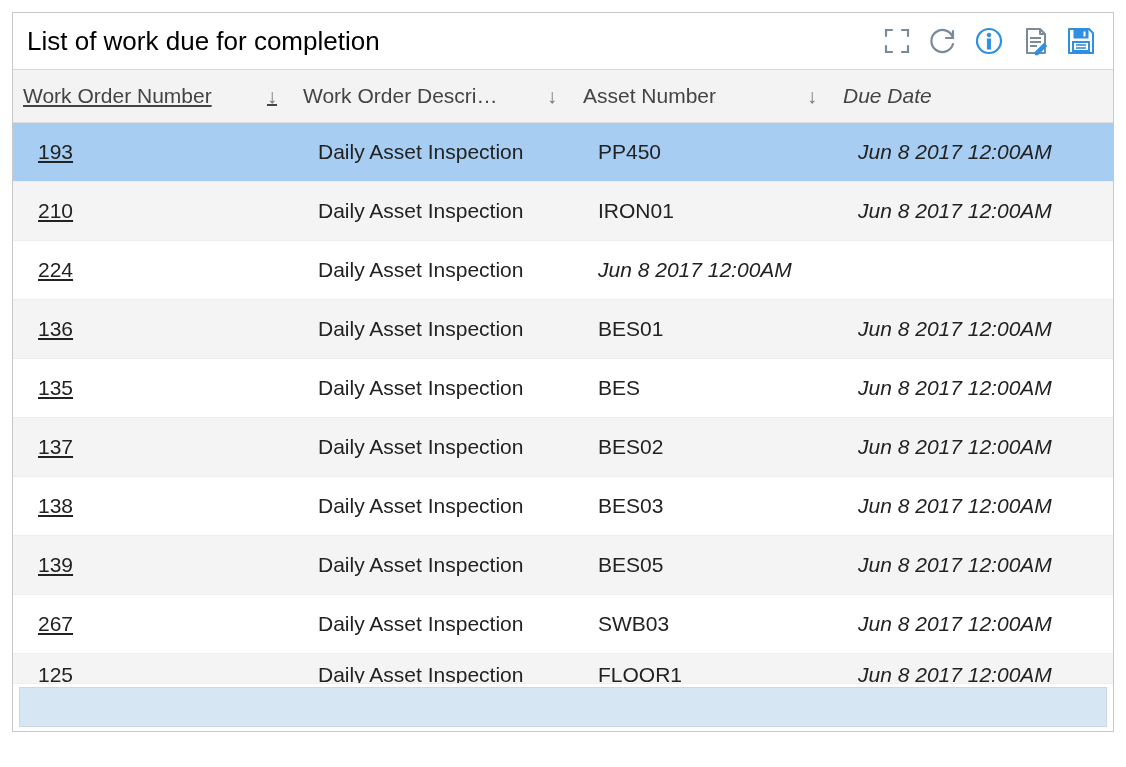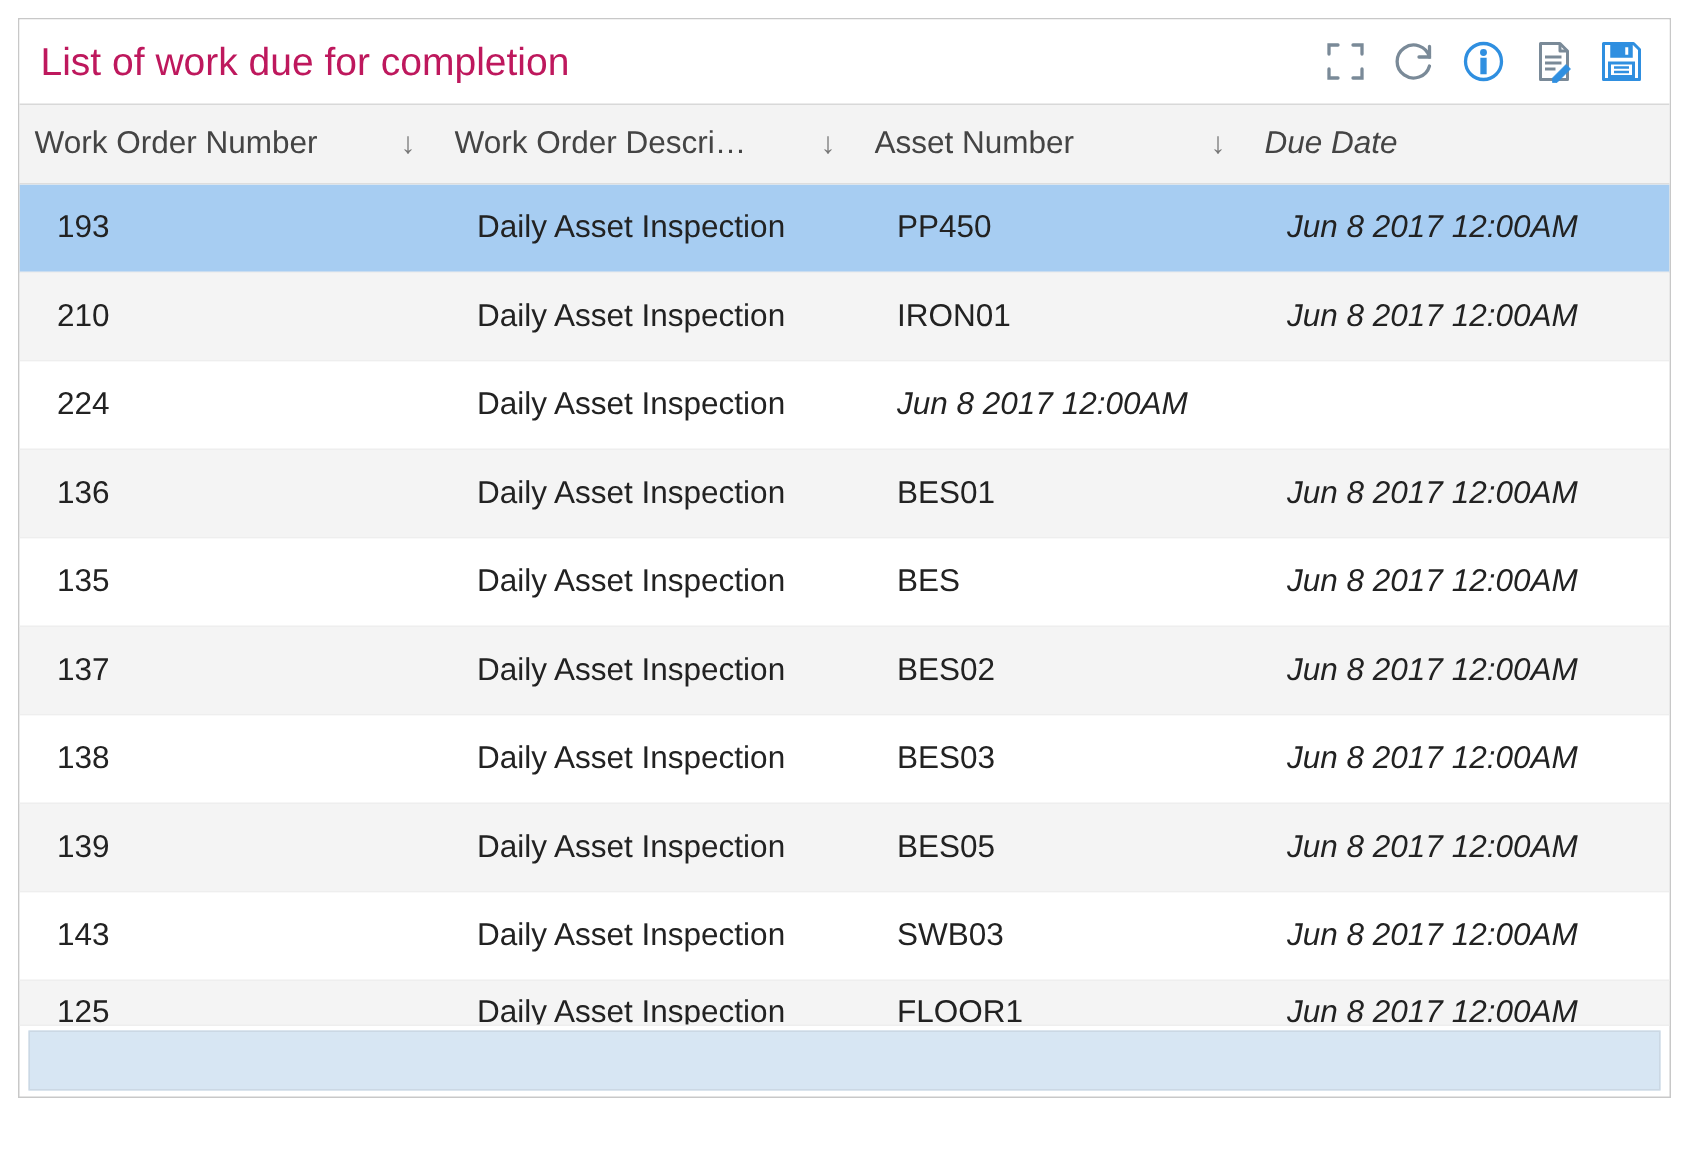--- a/index.html
+++ b/index.html
@@ -18,21 +18,21 @@
   .panel-header {
     display: flex;
     align-items: center;
     justify-content: space-between;
     padding: 10px 14px 10px 14px;
     border-bottom: 1px solid #d8d8d8;
     background: #fff;
   }
   .panel-title {
     font-size: 26px;
-    color: #be185d;
+    color: #000000;
     font-weight: 400;
   }
   .toolbar {
     display: flex;
     gap: 10px;
     align-items: center;
   }
   .tool-btn {
     width: 36px;
     height: 36px;
@@ -69,21 +69,21 @@
     text-overflow: ellipsis;
   }
   .sort-arrow {
     color: #777;
     font-size: 20px;
     flex: 0 0 auto;
     margin-left: auto;
     padding-right: 6px;
   }
 
-  .c1 { width: 280px; }
+  .c1 { width: 280px; text-decoration: underline; }
   .c2 { width: 280px; }
   .c3 { width: 260px; }
   .c4 { flex: 1; font-style: italic; }
 
   .rows {
     height: 608px;
     overflow: hidden;
     position: relative;
   }
   .row {
@@ -252,21 +252,21 @@
           <div class="cell c3">BES03</div>
           <div class="cell c4">Jun 8 2017 12:00AM</div>
         </div>
         <div class="row">
           <div class="cell c1">139</div>
           <div class="cell c2">Daily Asset Inspection</div>
           <div class="cell c3">BES05</div>
           <div class="cell c4">Jun 8 2017 12:00AM</div>
         </div>
         <div class="row">
-          <div class="cell c1">143</div>
+          <div class="cell c1">267</div>
           <div class="cell c2">Daily Asset Inspection</div>
           <div class="cell c3">SWB03</div>
           <div class="cell c4">Jun 8 2017 12:00AM</div>
         </div>
         <div class="row partial">
           <div class="cell c1">125</div>
           <div class="cell c2">Daily Asset Inspection</div>
           <div class="cell c3">FLOOR1</div>
           <div class="cell c4">Jun 8 2017 12:00AM</div>
         </div>

